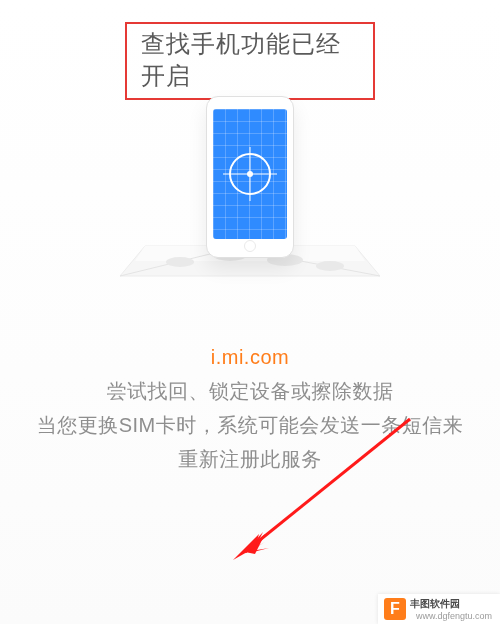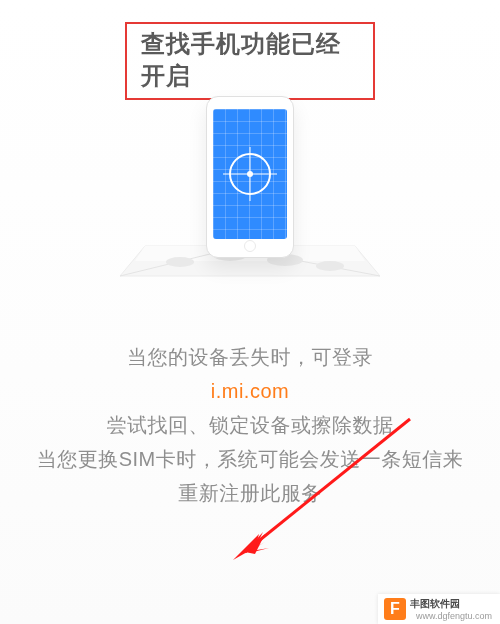--- a/index.html
+++ b/index.html
@@ -1,17 +1,17 @@
 <!DOCTYPE html>
 <html><head>
 <meta charset="utf-8">
 <style>
   html,body{margin:0;padding:0;width:500px;height:624px;overflow:hidden;font-family:"Helvetica Neue",Arial,"PingFang SC","Hiragino Sans GB","Microsoft YaHei",sans-serif;background:#fff;color:#333}
   .screen{position:relative;width:500px;height:624px;background:linear-gradient(#ffffff,#fdfdfd 60%,#fbfbfb)}
-  .title-box{position:absolute;top:22px;left:50%;transform:translateX(-50%);border:2px solid #e53935;padding:4px 14px 6px;font-weight:bold;}
+  .title-box{position:absolute;top:22px;left:50%;transform:translateX(-50%);border:2px solid #e53935;padding:4px 14px 6px;}
   .title-box span{font-size:24px;color:#5a5a5a;letter-spacing:1px}
   .illus{position:absolute;top:96px;left:50%;transform:translateX(-50%);width:260px;height:200px}
   .map{position:absolute;left:0;right:0;bottom:0;height:90px}
   .map svg{width:100%;height:100%}
   .phone{position:absolute;left:50%;top:0;transform:translateX(-50%);width:86px;height:160px;background:#fff;border:1px solid #e0e0e0;border-radius:12px;box-shadow:0 10px 20px rgba(0,0,0,.08)}
   .phone .scr{position:absolute;left:6px;right:6px;top:12px;bottom:18px;border-radius:3px;background:#2f8bff;
     background-image:linear-gradient(rgba(255,255,255,.22) 1px,transparent 1px),linear-gradient(90deg,rgba(255,255,255,.22) 1px,transparent 1px);
     background-size:12px 12px}
   .phone .scr .ring{position:absolute;left:50%;top:50%;transform:translate(-50%,-50%);width:38px;height:38px;border:2px solid #fff;border-radius:50%}
   .phone .scr .ring:after{content:"";position:absolute;left:50%;top:50%;width:6px;height:6px;border-radius:50%;background:#fff;transform:translate(-50%,-50%)}
@@ -57,21 +57,20 @@
     <div class="phone">
       <div class="scr">
         <div class="cross"></div>
         <div class="ring"></div>
       </div>
       <div class="home"></div>
     </div>
   </div>
 
   <div class="textblock">
-    <span>当您的设备丢失时，可登录</span>
     <span class="url">i.mi.com</span>
     <span>尝试找回、锁定设备或擦除数据</span><br>
     <span>当您更换SIM卡时，系统可能会发送一条短信来重新注册此服务</span>
   </div>
 
   <svg class="arrow" viewBox="0 0 190 150">
     <line x1="185" y1="5" x2="20" y2="138"></line>
     <polygon points="20,138 38,118 28,138 44,134"></polygon>
     <polygon points="20,138 40,120 30,140"></polygon>
     <polygon points="8,146 34,120 30,134 40,128"></polygon>

